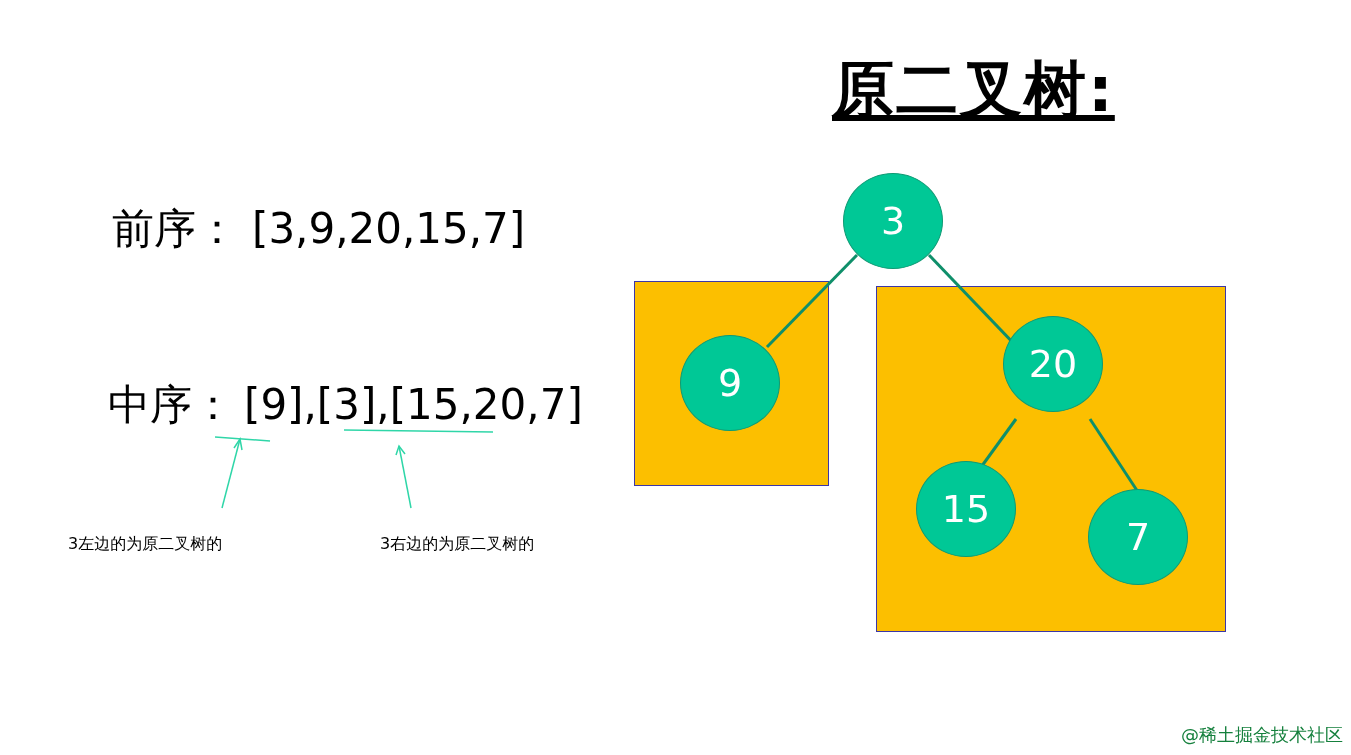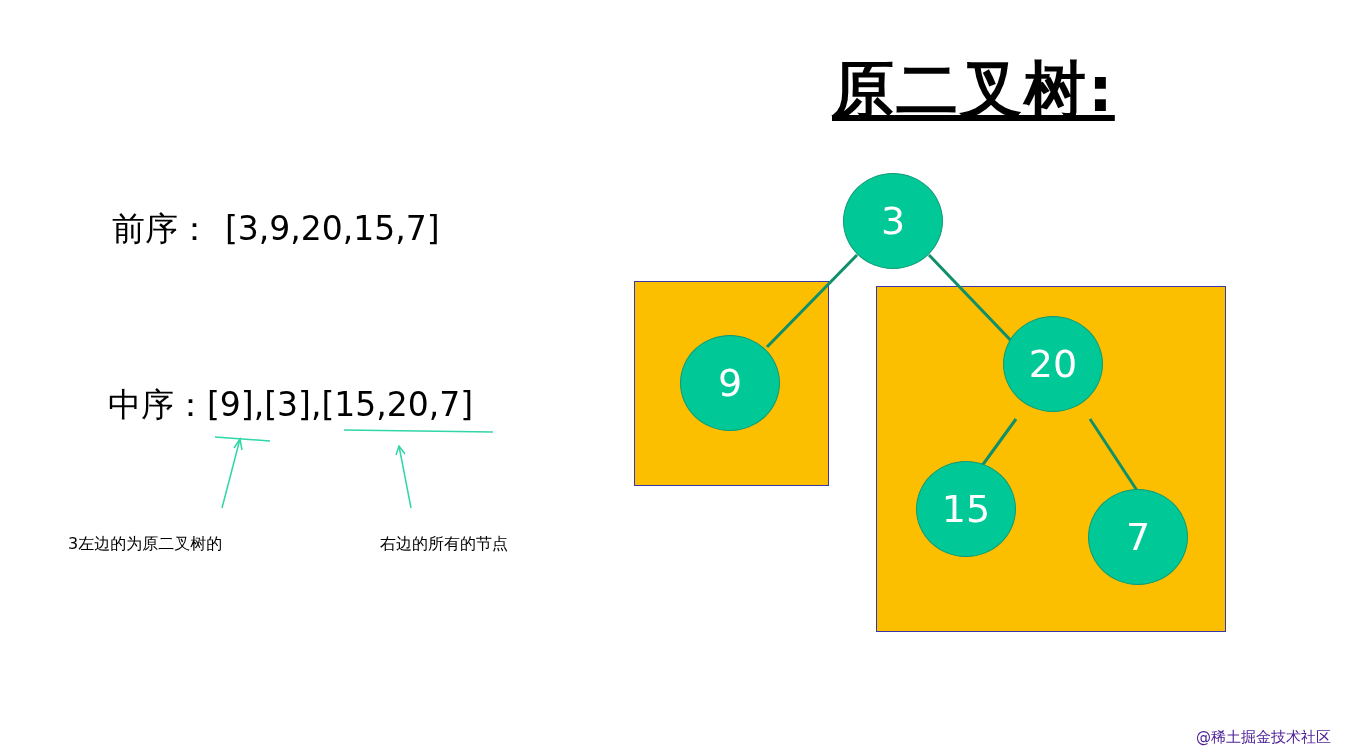--- a/index.html
+++ b/index.html
@@ -21,30 +21,30 @@
       top: 52px;
       font-size: 62px;
       line-height: 76px;
       font-weight: bold;
       letter-spacing: 2px;
       white-space: nowrap;
       text-decoration: underline;
     }
     .seq-line {
       position: absolute;
-      font-size: 33px;
+      font-size: 42px;
       line-height: 40px;
       white-space: nowrap;
     }
     .seq-line .lbl { display: inline-block; }
     .seq-line .val { display: inline-block; }
     #preorder { left: 112px; top: 209px; }
     #preorder .val { margin-left: 14px; }
     #inorder { left: 108px; top: 385px; }
-    #inorder .val { }
+    #inorder .val { margin-left: 10px; }
 
     .note {
       position: absolute;
       font-size: 16px;
       line-height: 31px;
       white-space: nowrap;
     }
     #note-left { left: 68px; top: 528px; }
     #note-right { left: 380px; top: 528px; }
 
@@ -78,24 +78,24 @@
       justify-content: center;
     }
     #node-3  { left: 843px;  top: 173px; }
     #node-9  { left: 680px;  top: 335px; }
     #node-20 { left: 1003px; top: 316px; }
     #node-15 { left: 916px;  top: 461px; }
     #node-7  { left: 1088px; top: 489px; }
 
     .watermark {
       position: absolute;
-      right: 20px;
+      right: 8px;
       bottom: 8px;
-      font-size: 15px;
-      color: #4c1d95;
+      font-size: 18px;
+      color: #15803d;
       white-space: nowrap;
     }
   </style>
 </head>
 <body>
 
 <div class="title">原二叉树:</div>
 
 <div class="seq-line" id="preorder">
   <span class="lbl">前序：</span><span class="val">[3,9,20,15,7]</span>
@@ -116,21 +116,21 @@
 
   <line x1="411" y1="508" x2="399" y2="446" stroke="#2fd6a8" stroke-width="1.5"></line>
   <polyline points="396,455 399,446 405,454" fill="none" stroke="#2fd6a8" stroke-width="1.5"></polyline>
 </svg>
 
 <div class="note" id="note-left">
   <div>3左边的为原二叉树的</div>
 </div>
 
 <div class="note" id="note-right">
-  <div>右边的所有的节点</div>
+  <div>3右边的为原二叉树的</div>
 </div>
 
 <div class="box" id="left-box"></div>
 <div class="box" id="right-box"></div>
 
 <svg class="overlay" width="1351" height="755" viewBox="0 0 1351 755">
   <line x1="857" y1="255" x2="767" y2="347" stroke="#0f8f6a" stroke-width="3"></line>
   <line x1="929" y1="255" x2="1018" y2="348" stroke="#0f8f6a" stroke-width="3"></line>
   <line x1="1016" y1="419" x2="963" y2="492" stroke="#0f8f6a" stroke-width="3"></line>
   <line x1="1090" y1="419" x2="1138" y2="492" stroke="#0f8f6a" stroke-width="3"></line>

